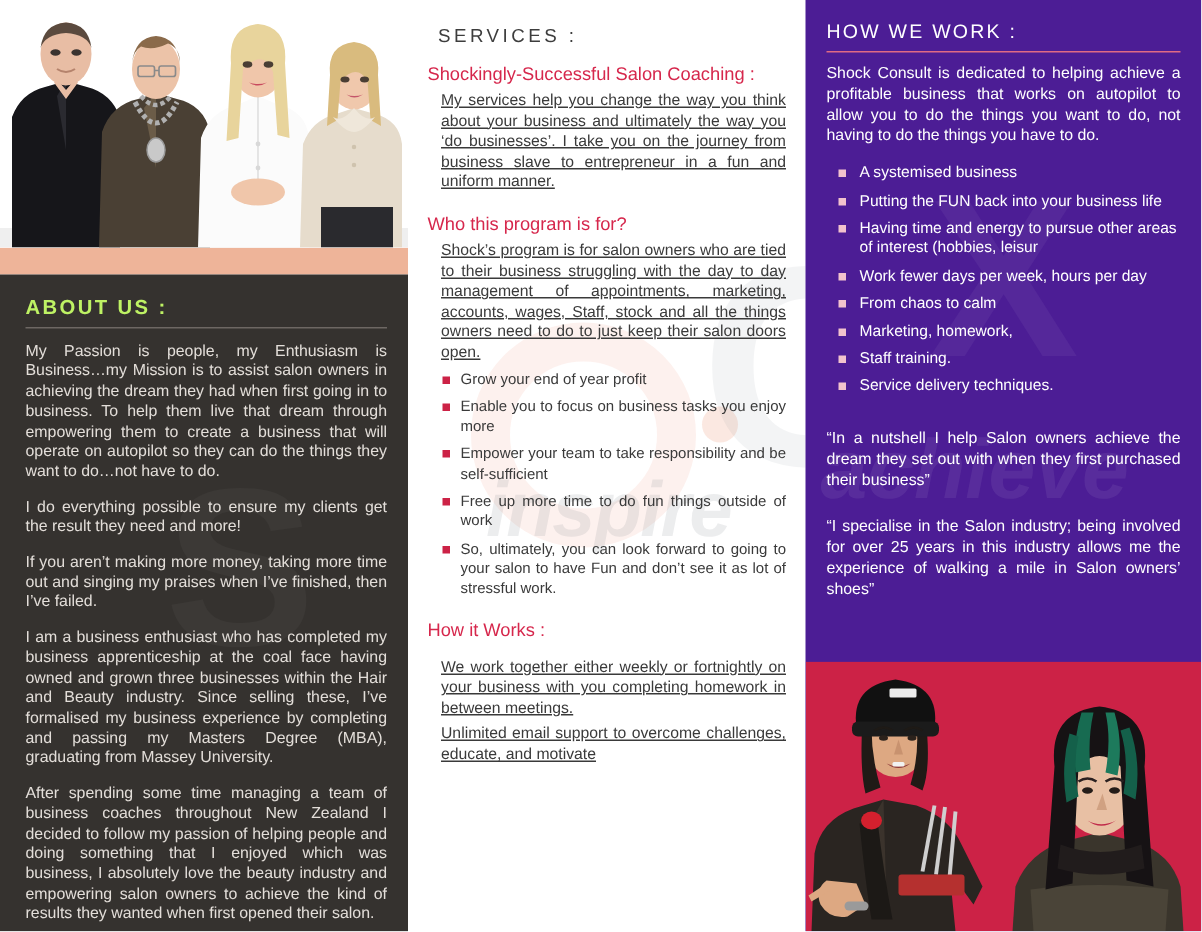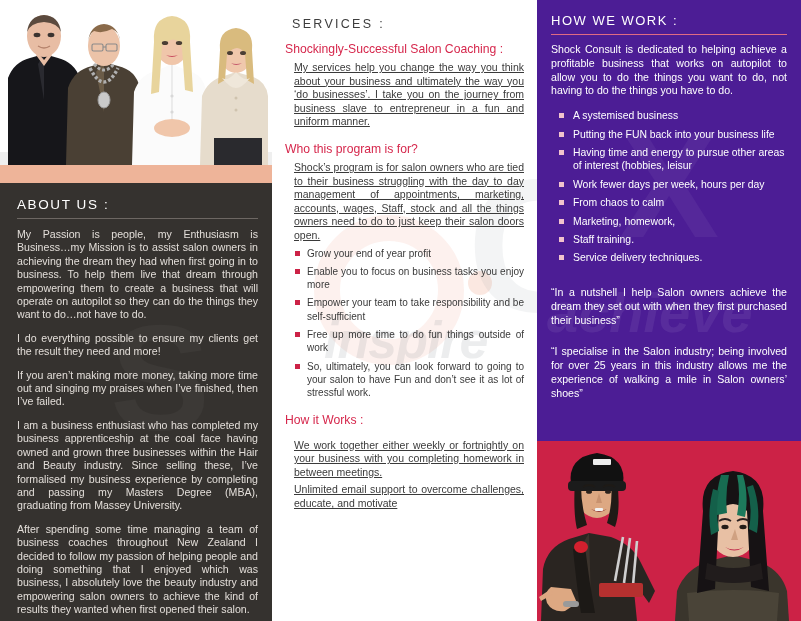--- a/index.html
+++ b/index.html
@@ -42,24 +42,24 @@
   }
 
   .about-panel {
     position:relative;
     flex:1 1 auto;
     background:#35322f;
     padding:14px 14px 10px 17px;
     overflow:hidden;
   }
   .about-head {
-    color:#ffffff;
+    color:#bef264;
     font-size:13.5px;
     letter-spacing:1.6px;
-    font-weight:400;
+    font-weight:700;
     padding-bottom:6px;
   }
   .about-rule {
     height:1px;
     background:#6d6763;
     margin:0 0 9px 0;
   }
   .about-body p {
     color:#e3ded9;
     font-size:10.6px;

